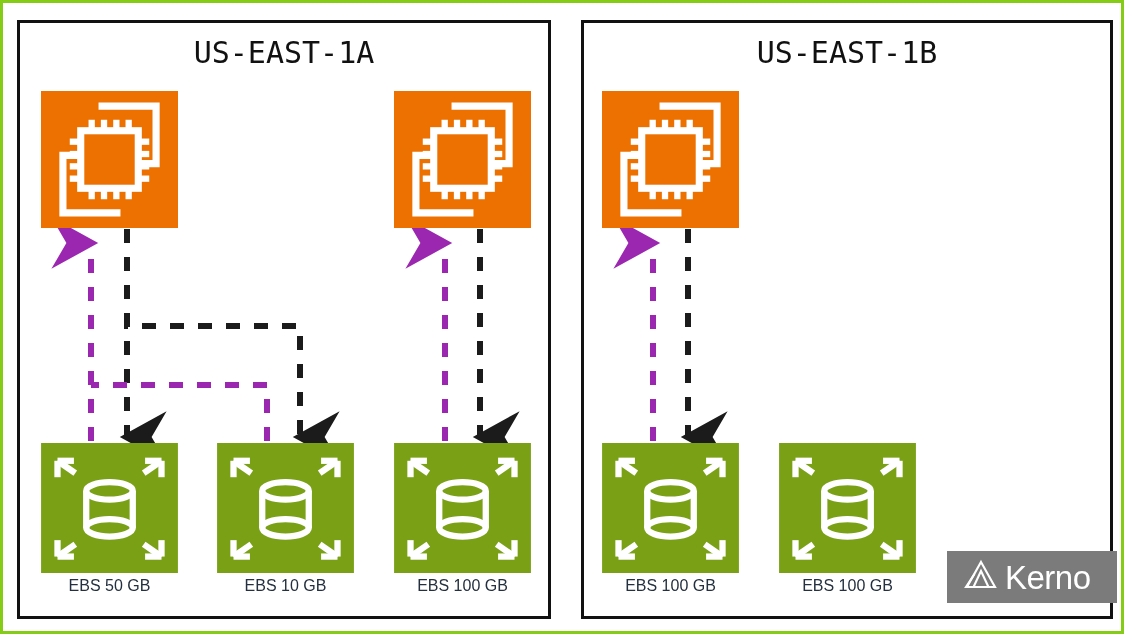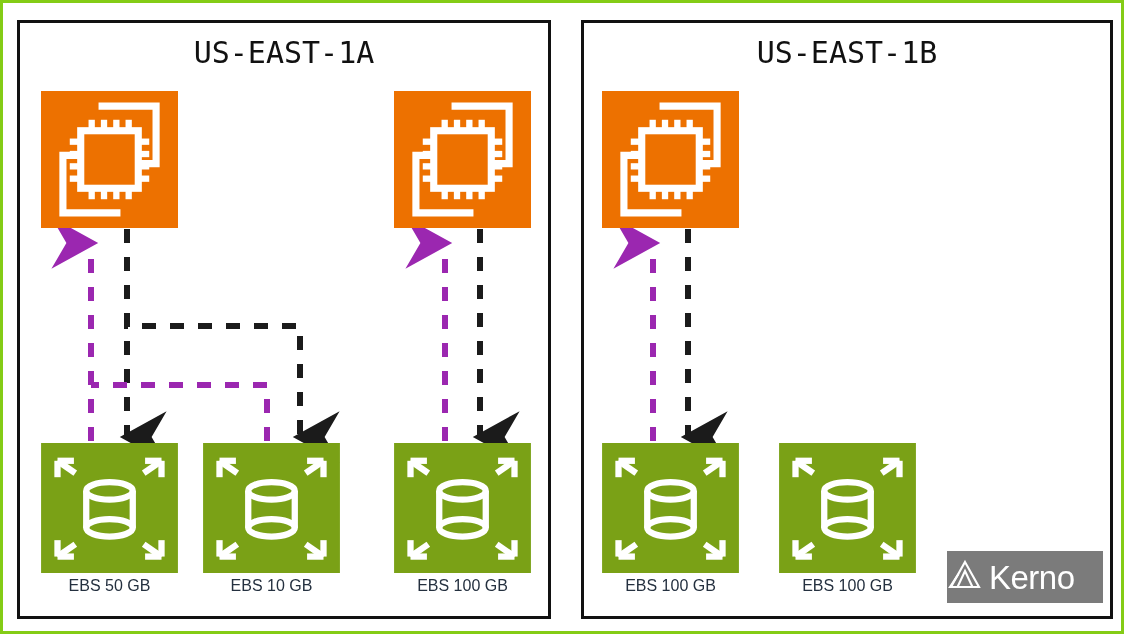--- a/index.html
+++ b/index.html
@@ -77,27 +77,27 @@
     width: 1124px;
     height: 634px;
     pointer-events: none;
   }
 
   
   #kerno {
     position: absolute;
     left: 944px;
     top: 548px;
-    width: 156px;
+    width: 170px;
     height: 52px;
     background: #7b7b7b;
     display: flex;
     align-items: center;
     gap: 6px;
-    padding-left: 0;
+    padding-left: 16px;
     box-sizing: border-box;
   }
   #kerno .kerno-text {
     color: #ffffff;
     font-family: "Liberation Sans", sans-serif;
     font-size: 33px;
     line-height: 1;
     letter-spacing: -0.5px;
   }
 </style>
@@ -254,21 +254,21 @@
             <path d="M12,83 L24,83"></path>
           <path d="M75,74 L88,83"></path>
             <path d="M88,83 L88,71"></path>
             <path d="M88,83 L76,83"></path>
         </g>
       </svg>
     </div>
     <div class="node-label">EBS 50 GB</div>
   </div>
 
-  <div class="node ebs" style="left:200px; top:440px;border-radius:13px;">
+  <div class="node ebs" style="left:214px; top:440px;border-radius:13px;">
     <div class="node-box">
       <svg viewBox="0 0 100 95" aria-hidden="true">
         <rect x="0" y="0" width="100" height="95" fill="#7AA116"></rect>
         <g fill="none" stroke="#ffffff" stroke-width="4.6" stroke-linecap="butt" stroke-linejoin="miter">
           <ellipse cx="50" cy="35" rx="17" ry="6.4"></ellipse>
           <path d="M33,35 L33,62"></path>
           <path d="M67,35 L67,62"></path>
           <ellipse cx="50" cy="62" rx="17" ry="6.4"></ellipse>
           <path d="M25,22 L12,13"></path>
             <path d="M12,13 L12,25"></path>

